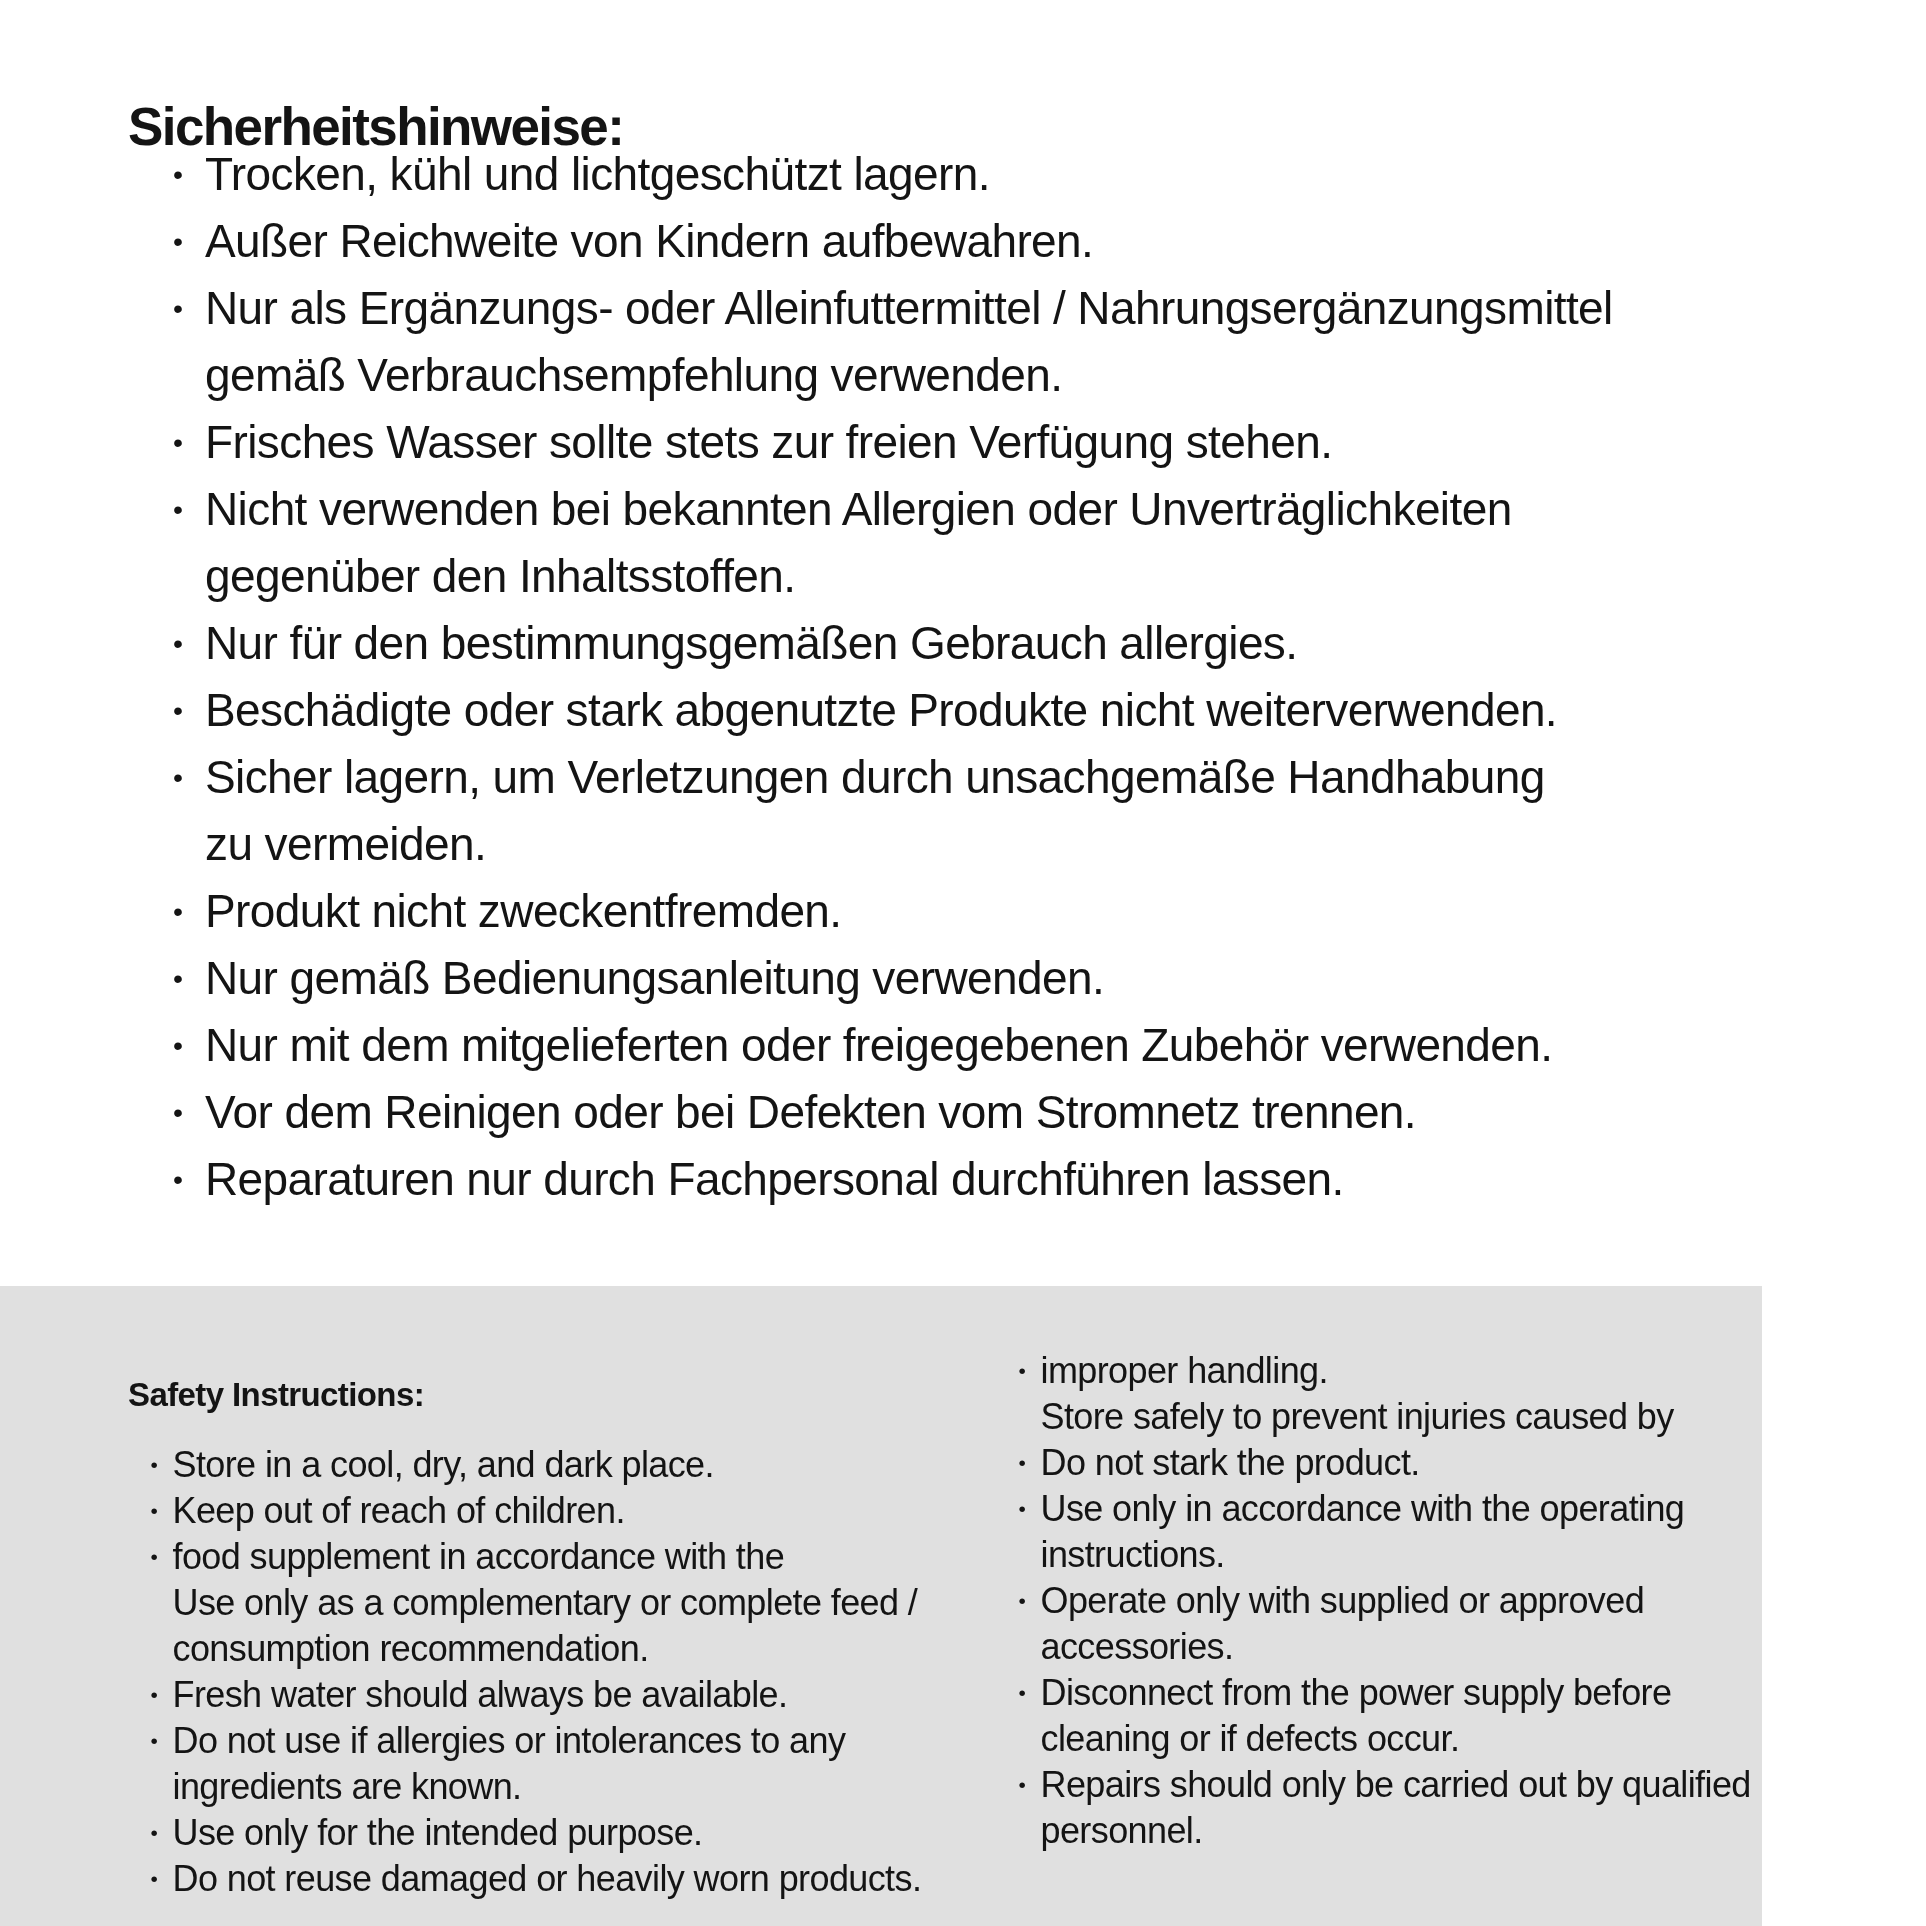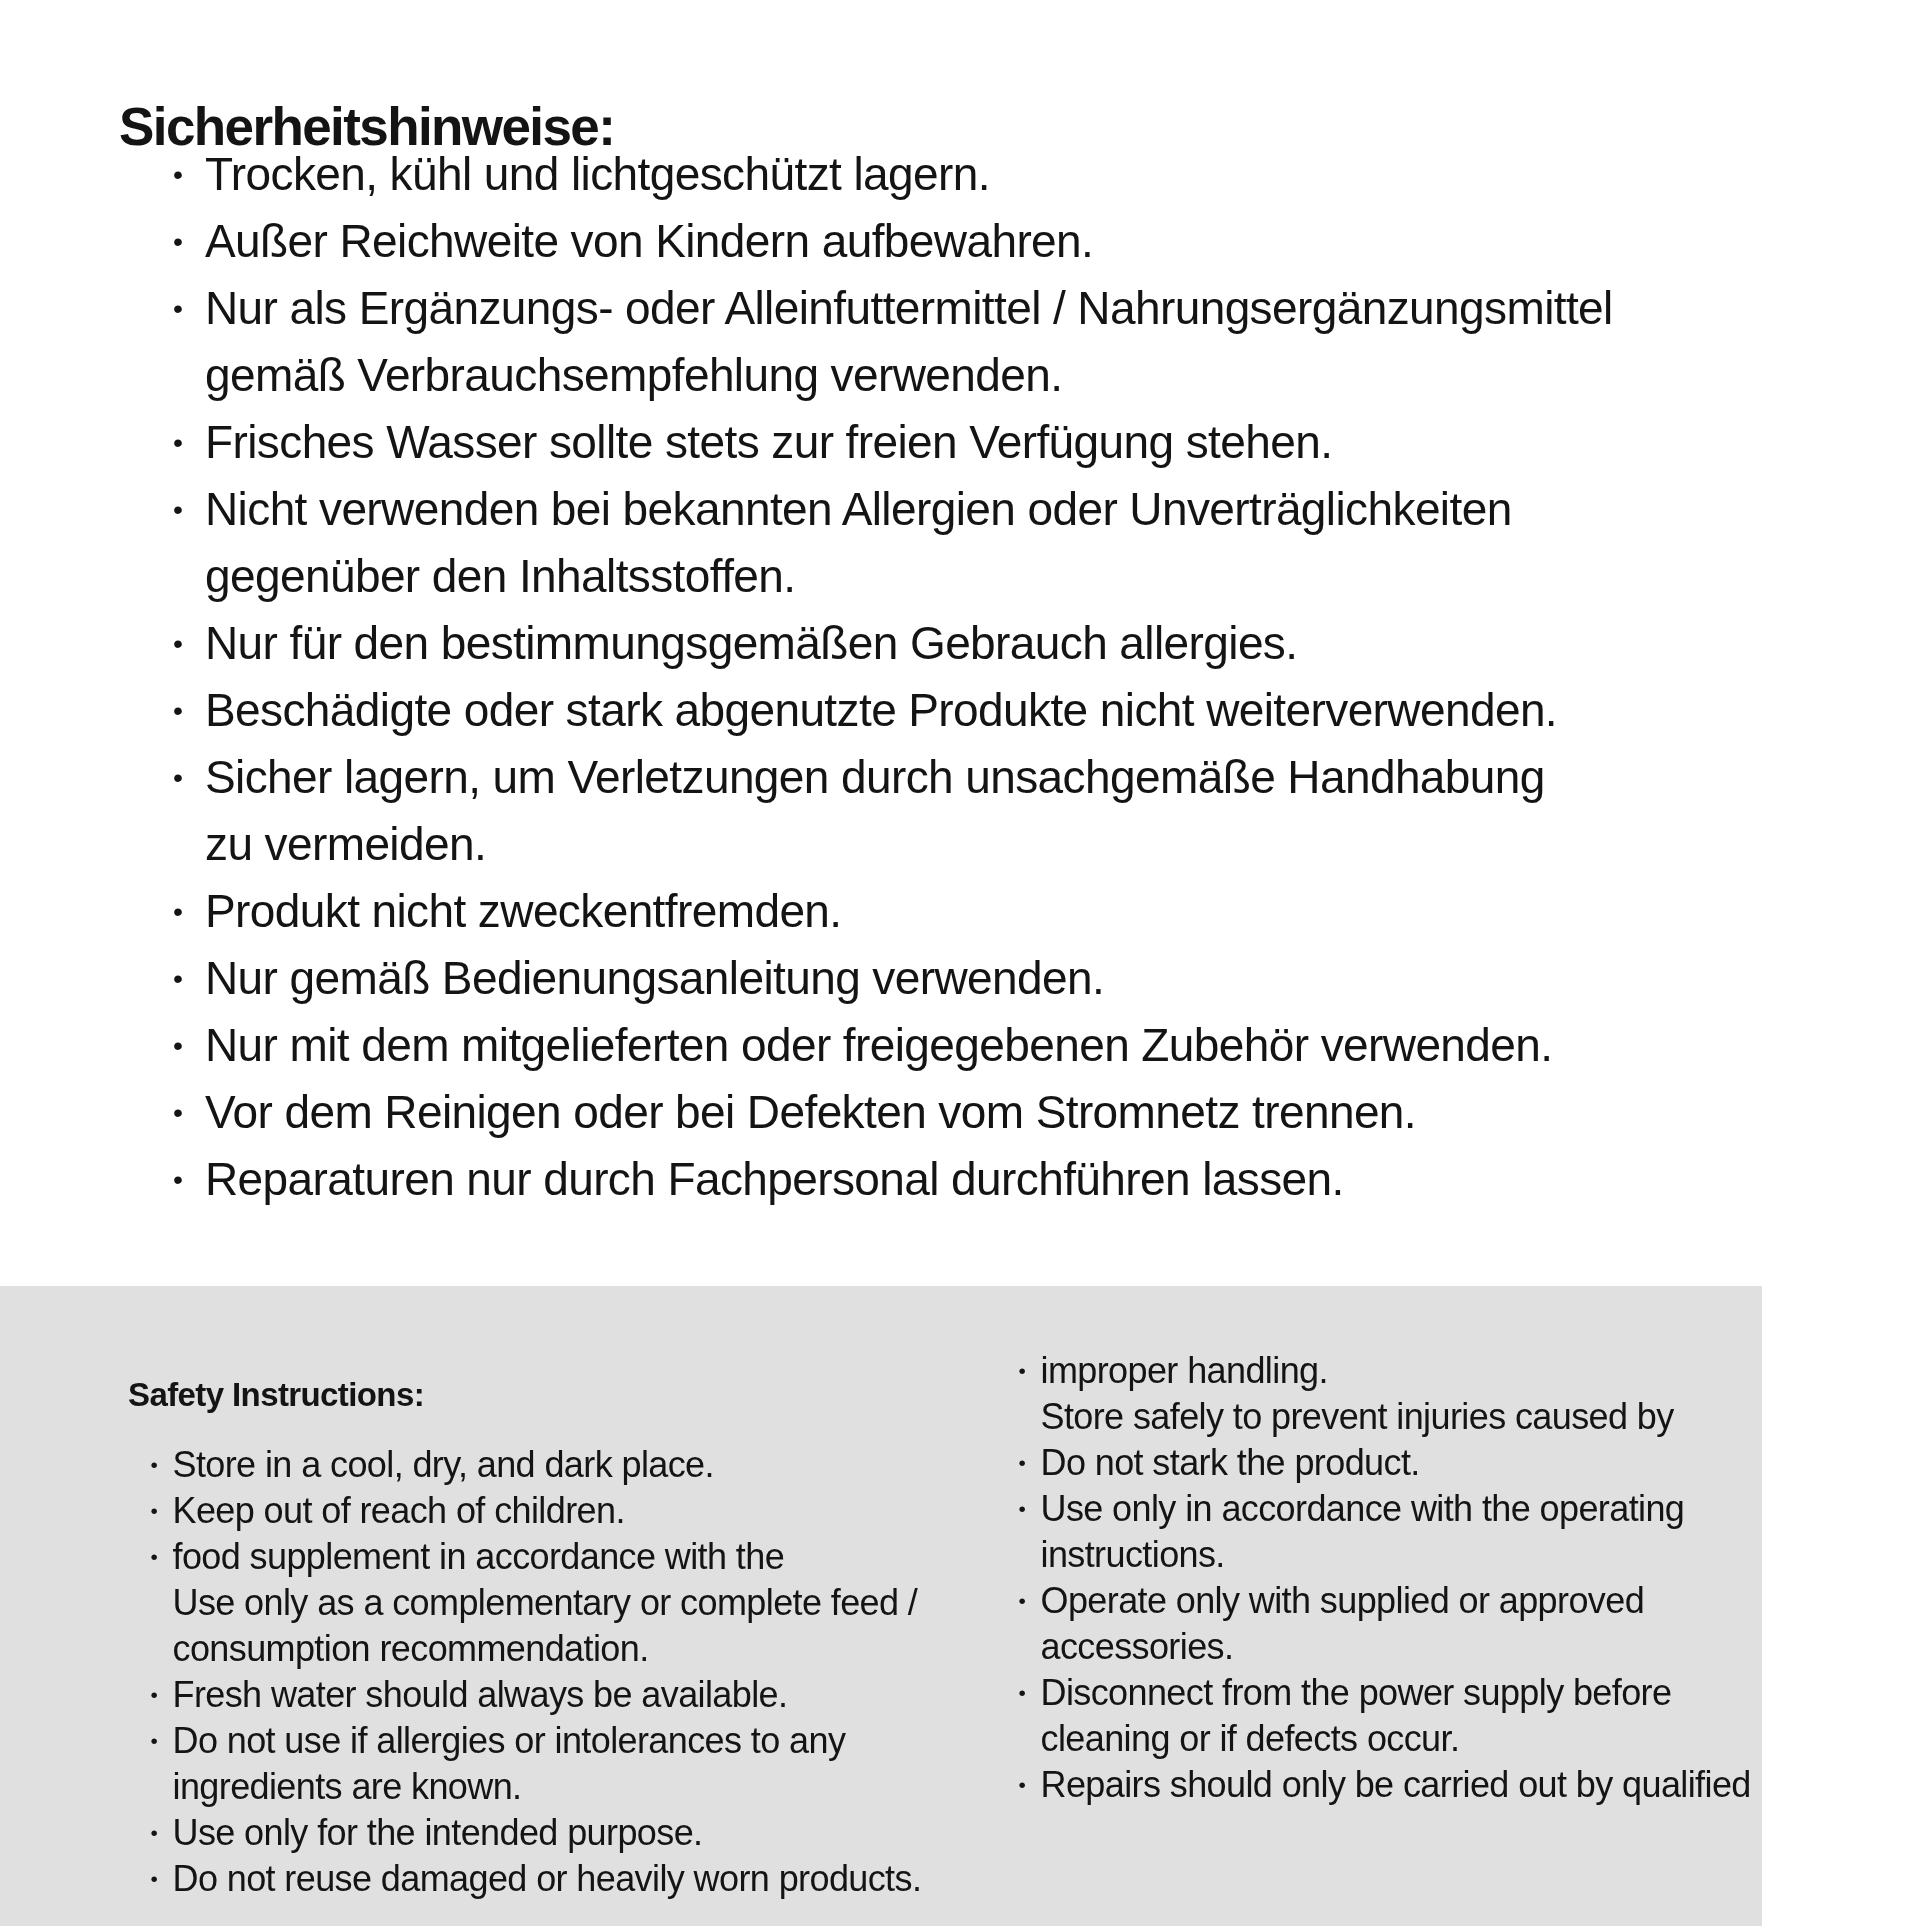--- a/index.html
+++ b/index.html
@@ -13,21 +13,21 @@
     height: 1926px;
     background: #ffffff;
     overflow: hidden;
     font-family: "Liberation Sans", "DejaVu Sans", sans-serif;
     color: #141414;
   }
 
   
   .de-title {
     position: absolute;
-    left: 119px;
+    left: 128px;
     top: 64px;
     font-size: 53px;
     line-height: 53px;
     font-weight: 700;
     letter-spacing: -1.6px;
     white-space: nowrap;
     text-align: right;
   }
   .de-list {
     position: absolute;
@@ -267,20 +267,21 @@
             <span class="bullet">•</span>
             <div class="lines">
               <div class="line">Disconnect from the power supply before</div>
               <div class="line">cleaning or if defects occur.</div>
             </div>
           </div>
           <div class="bullet-item">
             <span class="bullet">•</span>
             <div class="lines">
               <div class="line">Repairs should only be carried out by qualified</div>
+              <div class="line">personnel.</div>
             </div>
           </div>
         </div>
     </div>
   </section>
 
 </div>
 
 
 </body></html>

